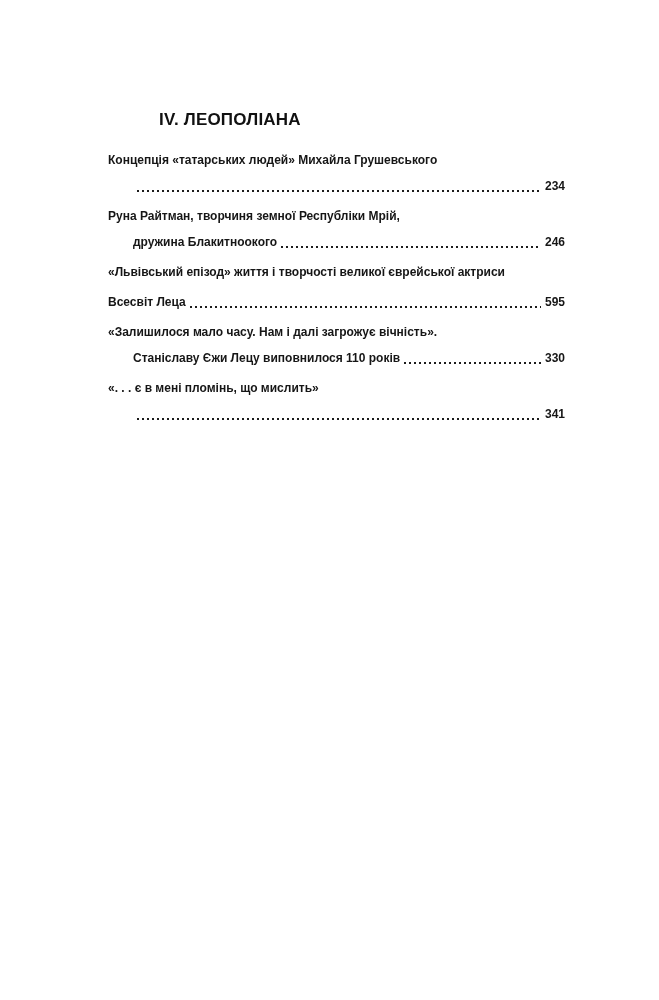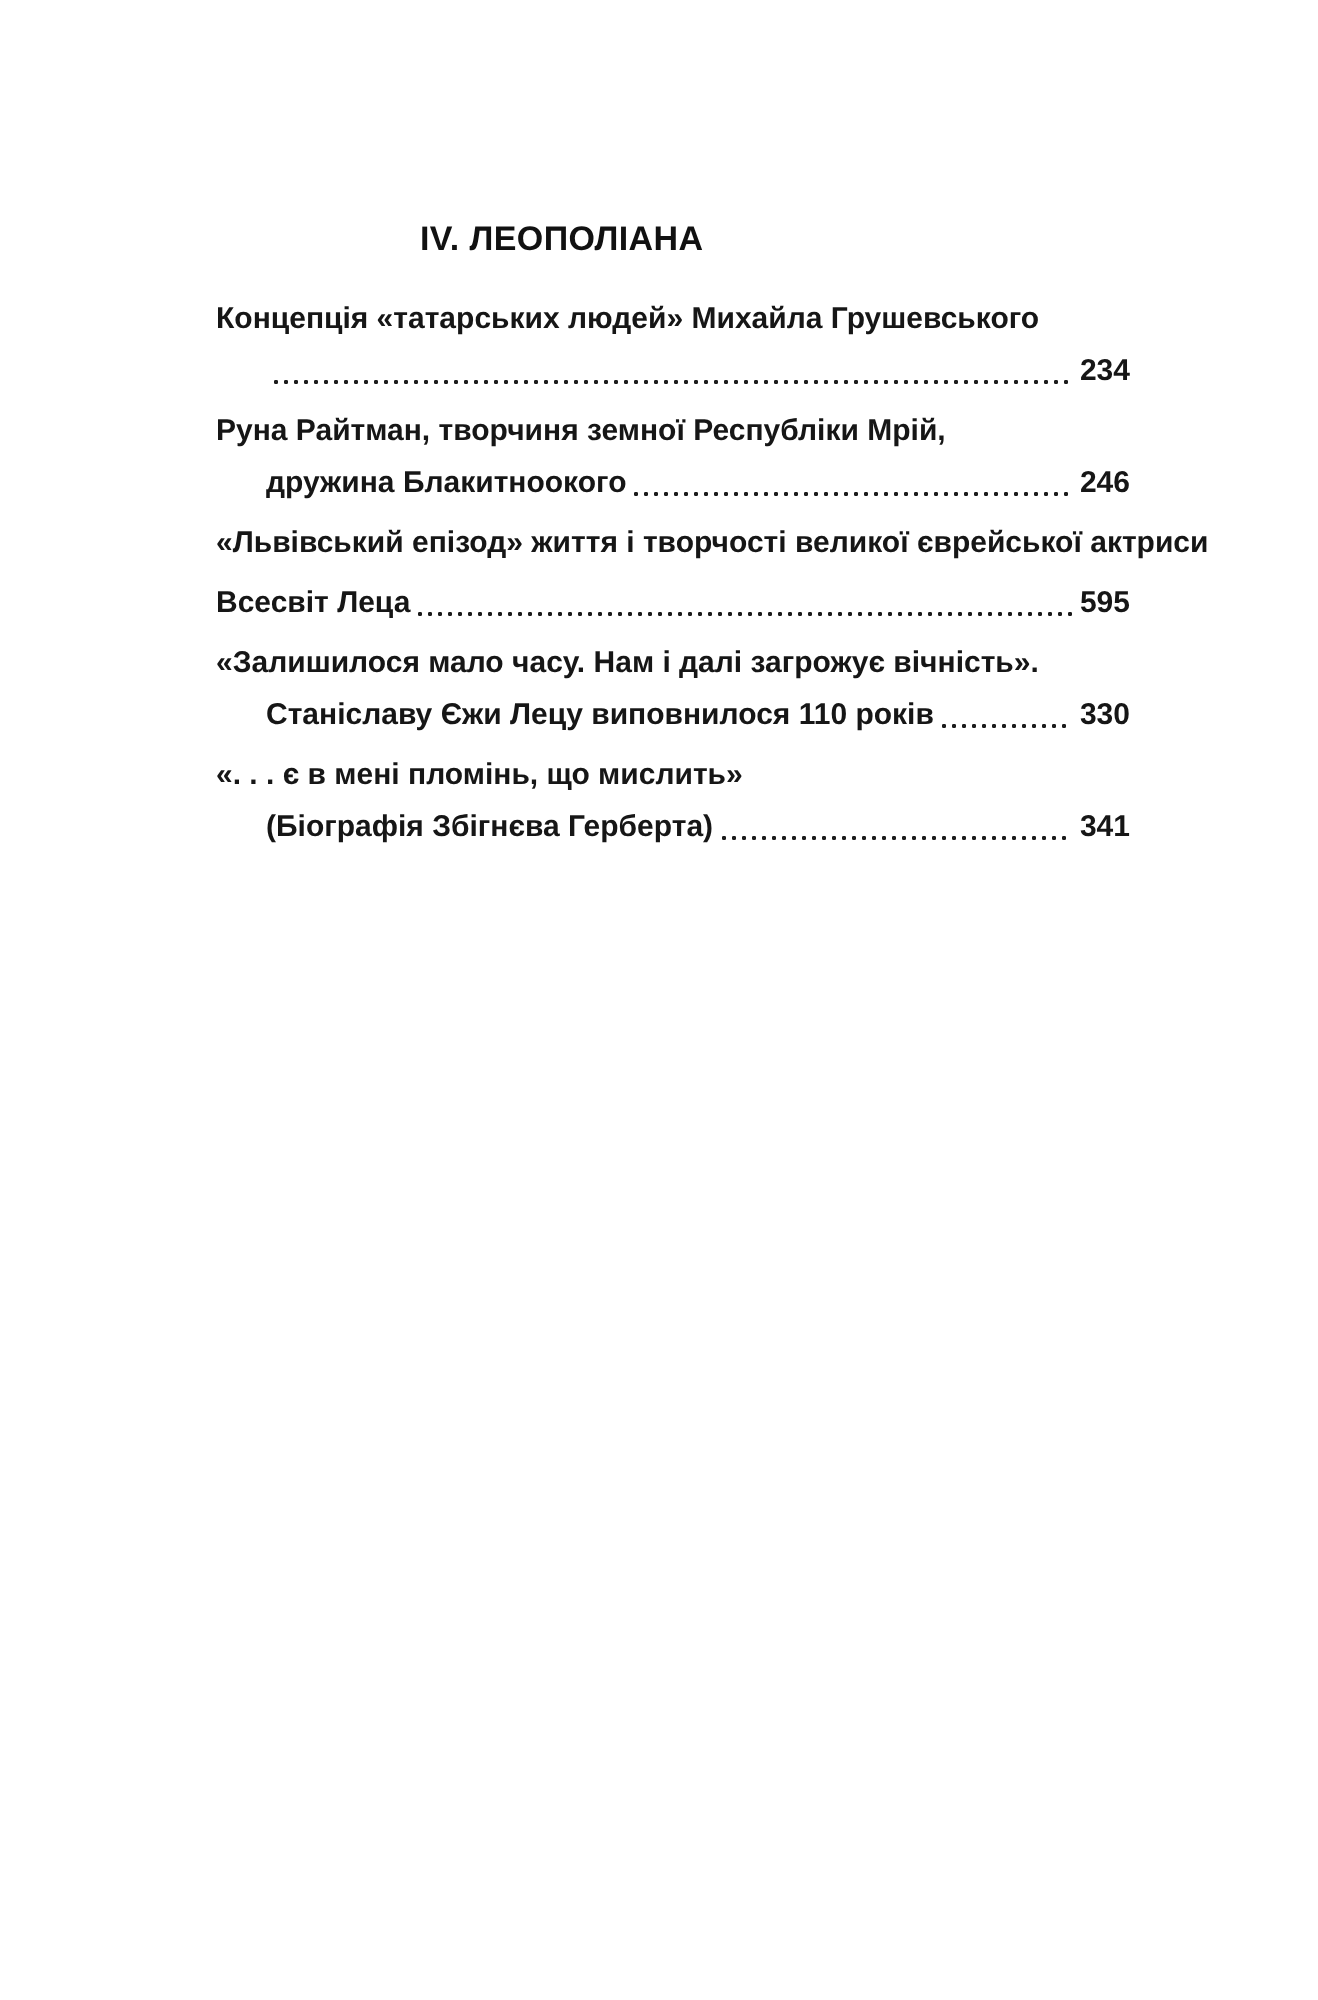--- a/index.html
+++ b/index.html
@@ -15,29 +15,29 @@
     overflow: hidden;
   }
   .page {
     box-sizing: border-box;
     width: 659px;
     height: 1000px;
     padding: 108px 94px 0 108px;
     background: #ffffff;
   }
   .heading {
-    margin: 0 0 15px 102px;
+    margin: 0 0 15px 51px;
     font-size: 17px;
     line-height: 24px;
     font-weight: 700;
     letter-spacing: 0.2px;
     color: #111111;
   }
   .toc {
-    font-size: 15px;
+    font-size: 12px;
     font-weight: 700;
     line-height: 26px;
   }
   .entry {
     margin: 0 0 4px 0;
   }
   .line {
     white-space: nowrap;
   }
   .line.cont {
@@ -100,19 +100,18 @@
         <div class="line"><span class="txt">«Залишилося мало часу. Нам і далі загрожує вічність».</span></div>
         <div class="line cont pageline">
           <span class="txt">Станіславу Єжи Лецу виповнилося 110 років</span>
           <span class="leader"></span>
           <span class="pagenum">330</span>
         </div>
       </div>
       <div class="entry">
         <div class="line"><span class="txt">«. . . є в мені пломінь, що мислить»</span></div>
         <div class="line cont pageline">
-          <span class="txt">(Біографія Збігнєва Герберта)</span>
           <span class="leader"></span>
           <span class="pagenum">341</span>
         </div>
       </div>
     </div>
 </div>
 
 </body></html>

